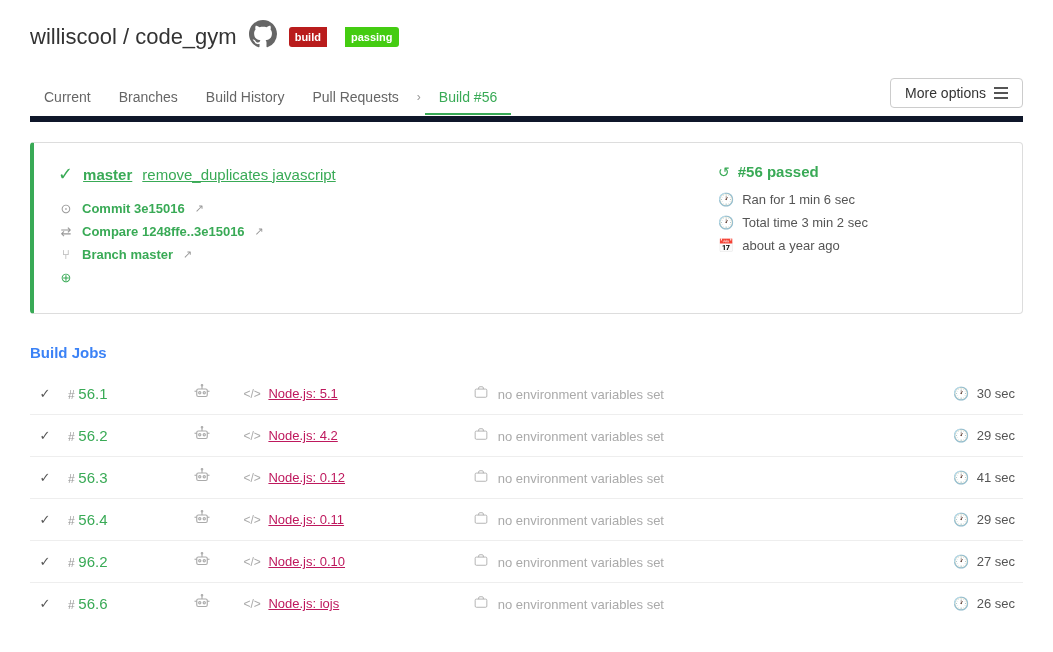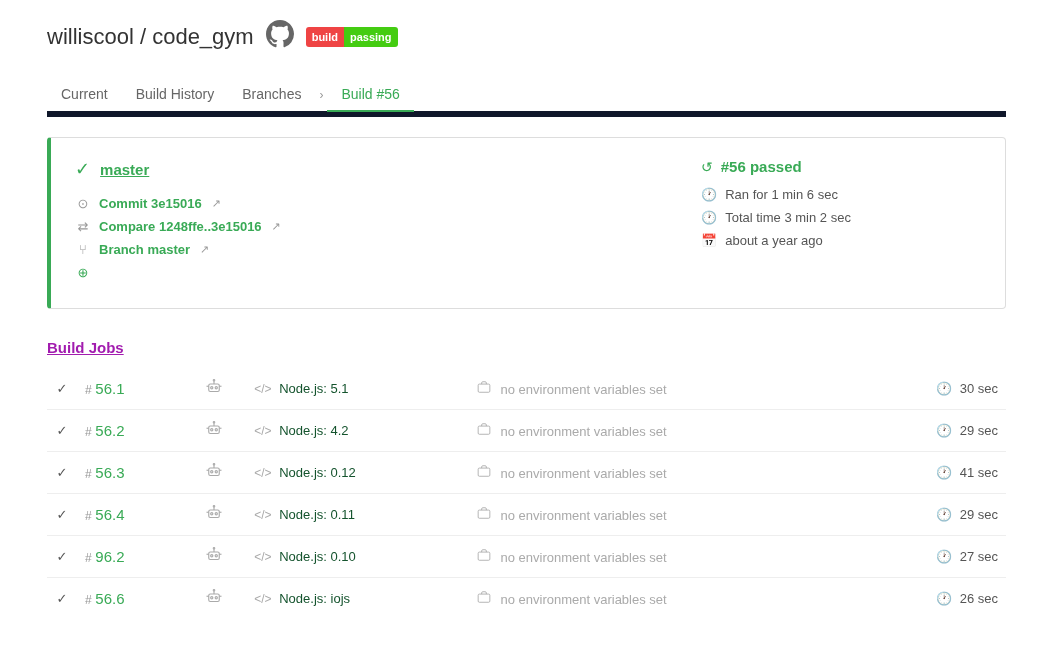--- a/index.html
+++ b/index.html
@@ -5,21 +5,21 @@
     * { box-sizing: border-box; margin: 0; padding: 0; }
     body {
       font-family: -apple-system, BlinkMacSystemFont, 'Segoe UI', Helvetica, Arial, sans-serif;
       font-size: 14px;
       color: #333;
       background: #fff;
     }
     .page-container {
       max-width: 1053px;
       margin: 0 auto;
-      padding: 20px 47px;
+      padding: 20px 30px;
     }
     
     .repo-header {
       display: flex;
       align-items: center;
       gap: 12px;
       margin-bottom: 24px;
     }
     .repo-title {
       font-size: 22px;
@@ -33,32 +33,33 @@
     }
     .build-badge {
       display: flex;
       border-radius: 3px;
       overflow: hidden;
       font-size: 11px;
       font-weight: bold;
       height: 20px;
     }
     .badge-build {
-      background: #ef4444;
+      background: #b91c1c;
       color: #fff;
       padding: 2px 6px;
       display: flex;
       align-items: center;
     }
     .badge-passing {
       background: #44cc11;
       color: #fff;
       padding: 2px 6px;
       display: flex;
       align-items: center;
+      margin-left: 18px;
     }
 
     
     .nav-bar {
       display: flex;
       align-items: center;
       border-bottom: 6px solid #0f172a;
       margin-bottom: 20px;
       padding-bottom: 0;
       position: relative;
@@ -189,44 +190,43 @@
       font-size: 13px;
       margin-bottom: 8px;
     }
     .clock-icon { color: #999; font-size: 13px; }
     .cal-icon { color: #999; font-size: 13px; }
 
     
     .section-title {
       font-size: 15px;
       font-weight: 600;
-      color: #a21caf;
+      color: #3b82f6;
       margin-bottom: 12px;
-      text-decoration: underline;
     }
     .jobs-table {
       width: 100%;
       border-collapse: collapse;
     }
     .jobs-table tr {
       border-bottom: 1px solid #eee;
     }
     .jobs-table tr:last-child { border-bottom: none; }
     .jobs-table td {
       padding: 10px 8px;
       font-size: 13px;
       color: #555;
       vertical-align: middle;
     }
     .job-check { color: #39aa56; font-size: 16px; text-align: center; width: 30px; }
     .job-hash { color: #999; font-size: 12px; }
     .job-num { color: #39aa56; text-decoration: none; font-size: 15px; }
     .robot-icon { color: #aaa; font-size: 16px; text-align: center; }
     .code-icon { color: #aaa; font-size: 12px; }
-    .job-env { color: #14532d; }
+    .job-env { color: #be185d; text-decoration: underline; }
     .no-env { color: #aaa; font-size: 13px; text-align: center; }
     .env-icon { color: #aaa; font-size: 14px; }
     .job-time { color: #555; font-size: 13px; text-align: right; }
     .time-icon { color: #aaa; font-size: 13px; margin-right: 4px; }
   </style>
 </head>
 <body>
 
 <div class="page-container">
 
@@ -251,33 +251,45 @@
     </span>
     <div class="build-badge">
       <span class="badge-build">build</span>
       <span class="badge-passing">passing</span>
     </div>
   </div>
 
   <div class="nav-bar">
     <div class="nav-tabs">
       <a class="nav-tab">Current</a>
+      <a class="nav-tab">Branches</a>
       <a class="nav-tab">Build History</a>
-      <a class="nav-tab">Branches</a>
+      <a class="nav-tab">Pull Requests</a>
       <span class="nav-separator">›</span>
       <a class="nav-tab active">Build #56</a>
     </div>
+    <button class="more-options-btn">
+      <span>More options</span>
+      <span>
+        <div class="hamburger-icon">
+          <span></span>
+          <span></span>
+          <span></span>
+        </div>
+      </span>
+    </button>
   </div>
 
   <div class="build-panel">
     <div class="build-left">
 
       <div class="build-title-row">
         <span class="check-icon">✓</span>
         <a href="#" class="branch-name">master</a>
+        <a href="#" class="commit-msg">remove_duplicates javascript</a>
       </div>
 
       <div class="build-meta-row">
         <span class="meta-icon">⊙</span>
         <a href="#" class="meta-link">Commit 3e15016</a>
         <span class="ext-link">↗</span>
       </div>
 
       <div class="build-meta-row">
         <span class="meta-icon">⇄</span>

